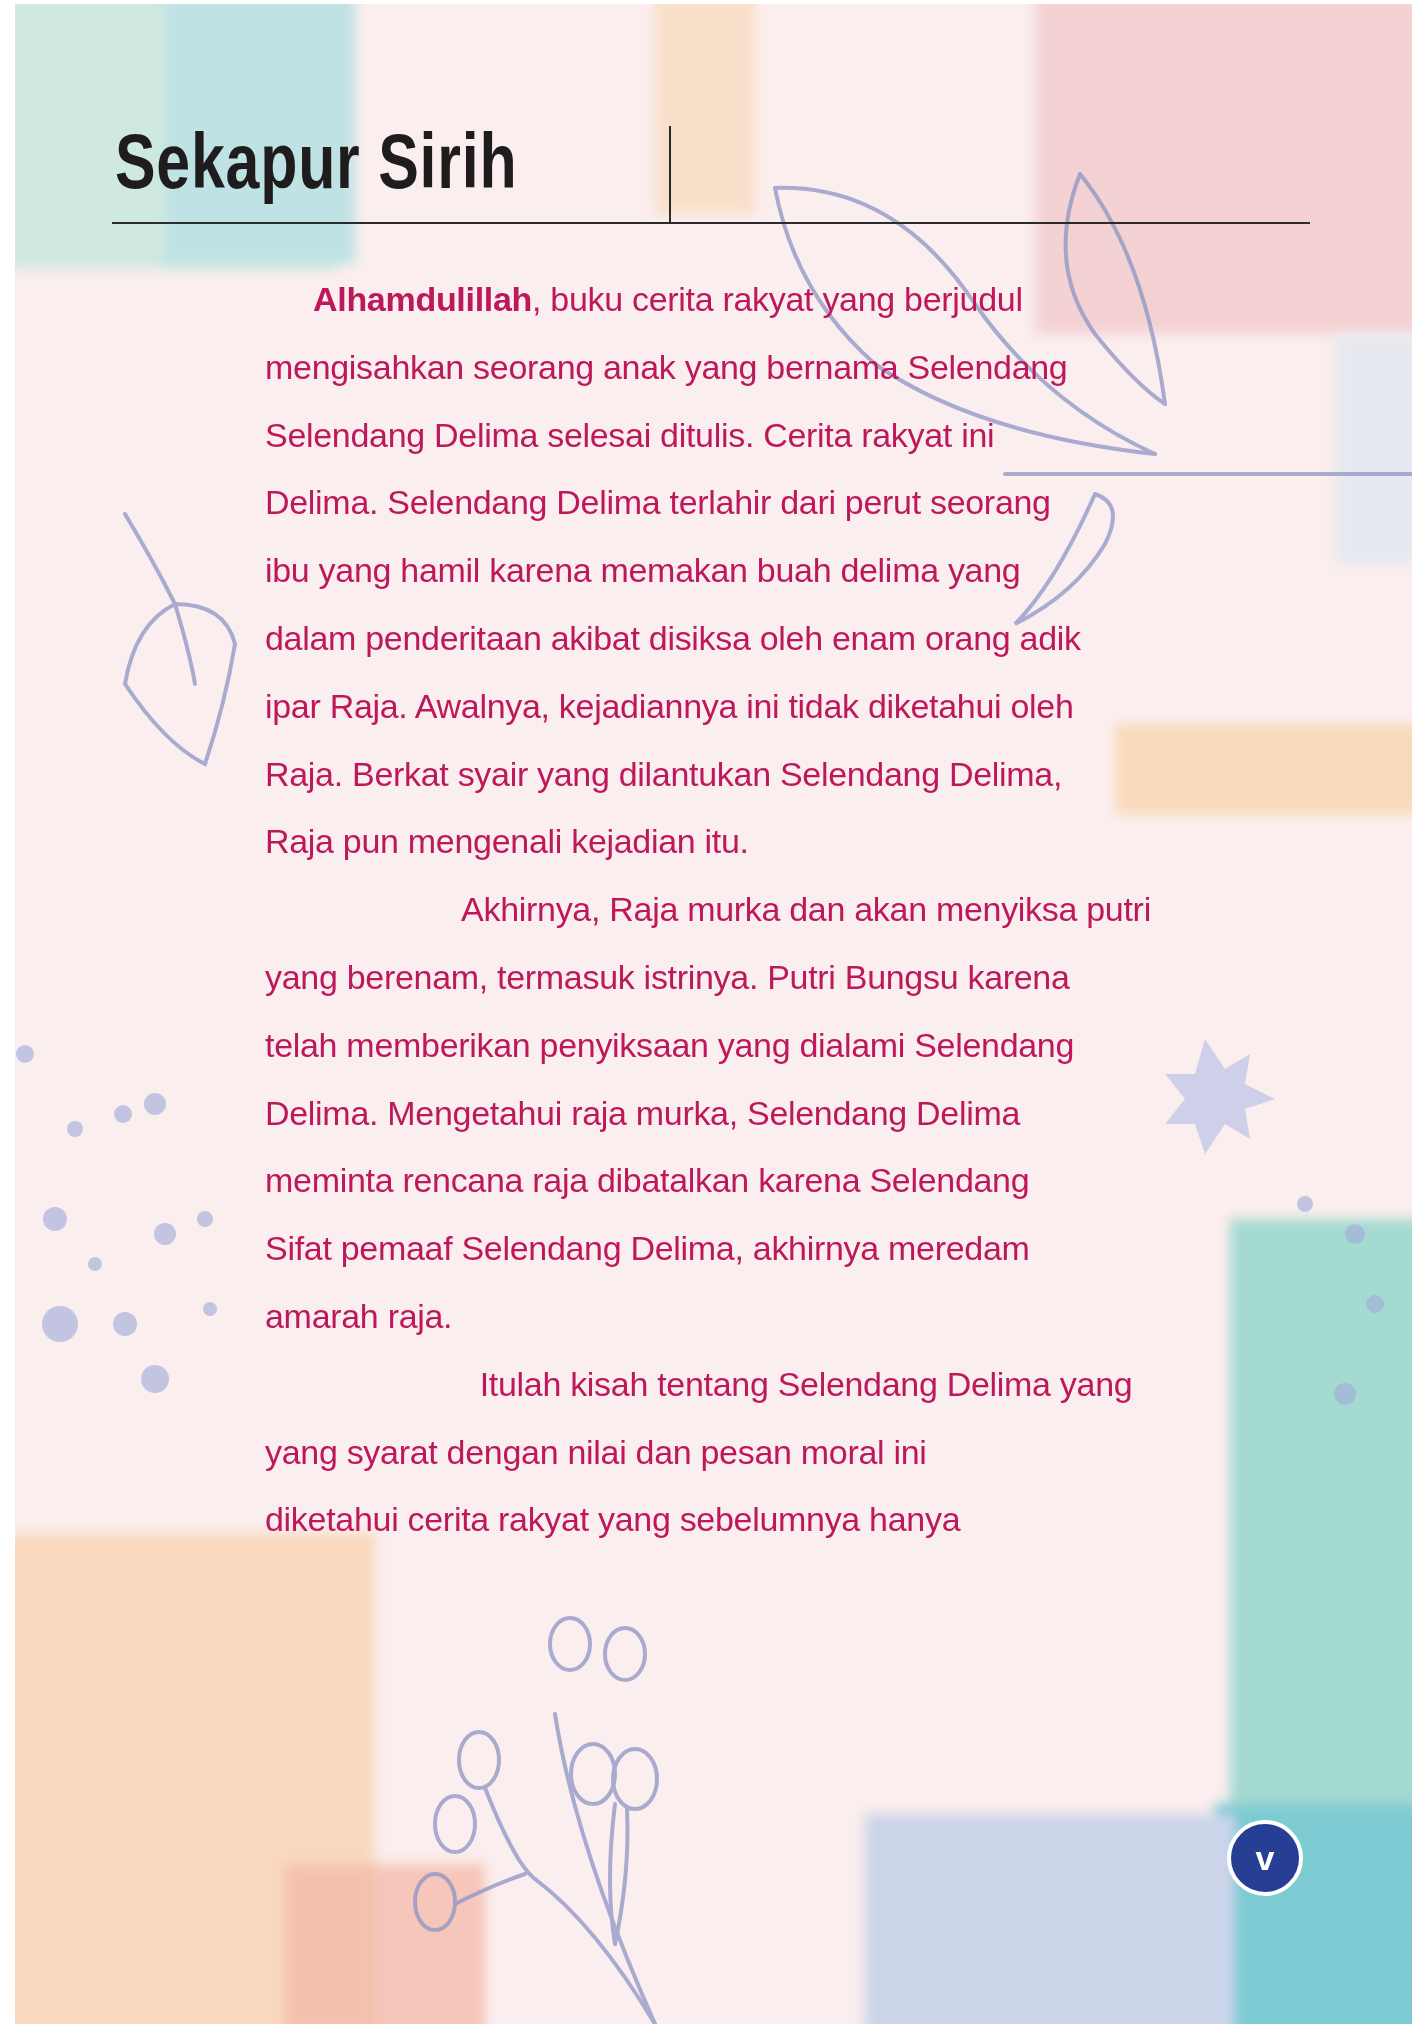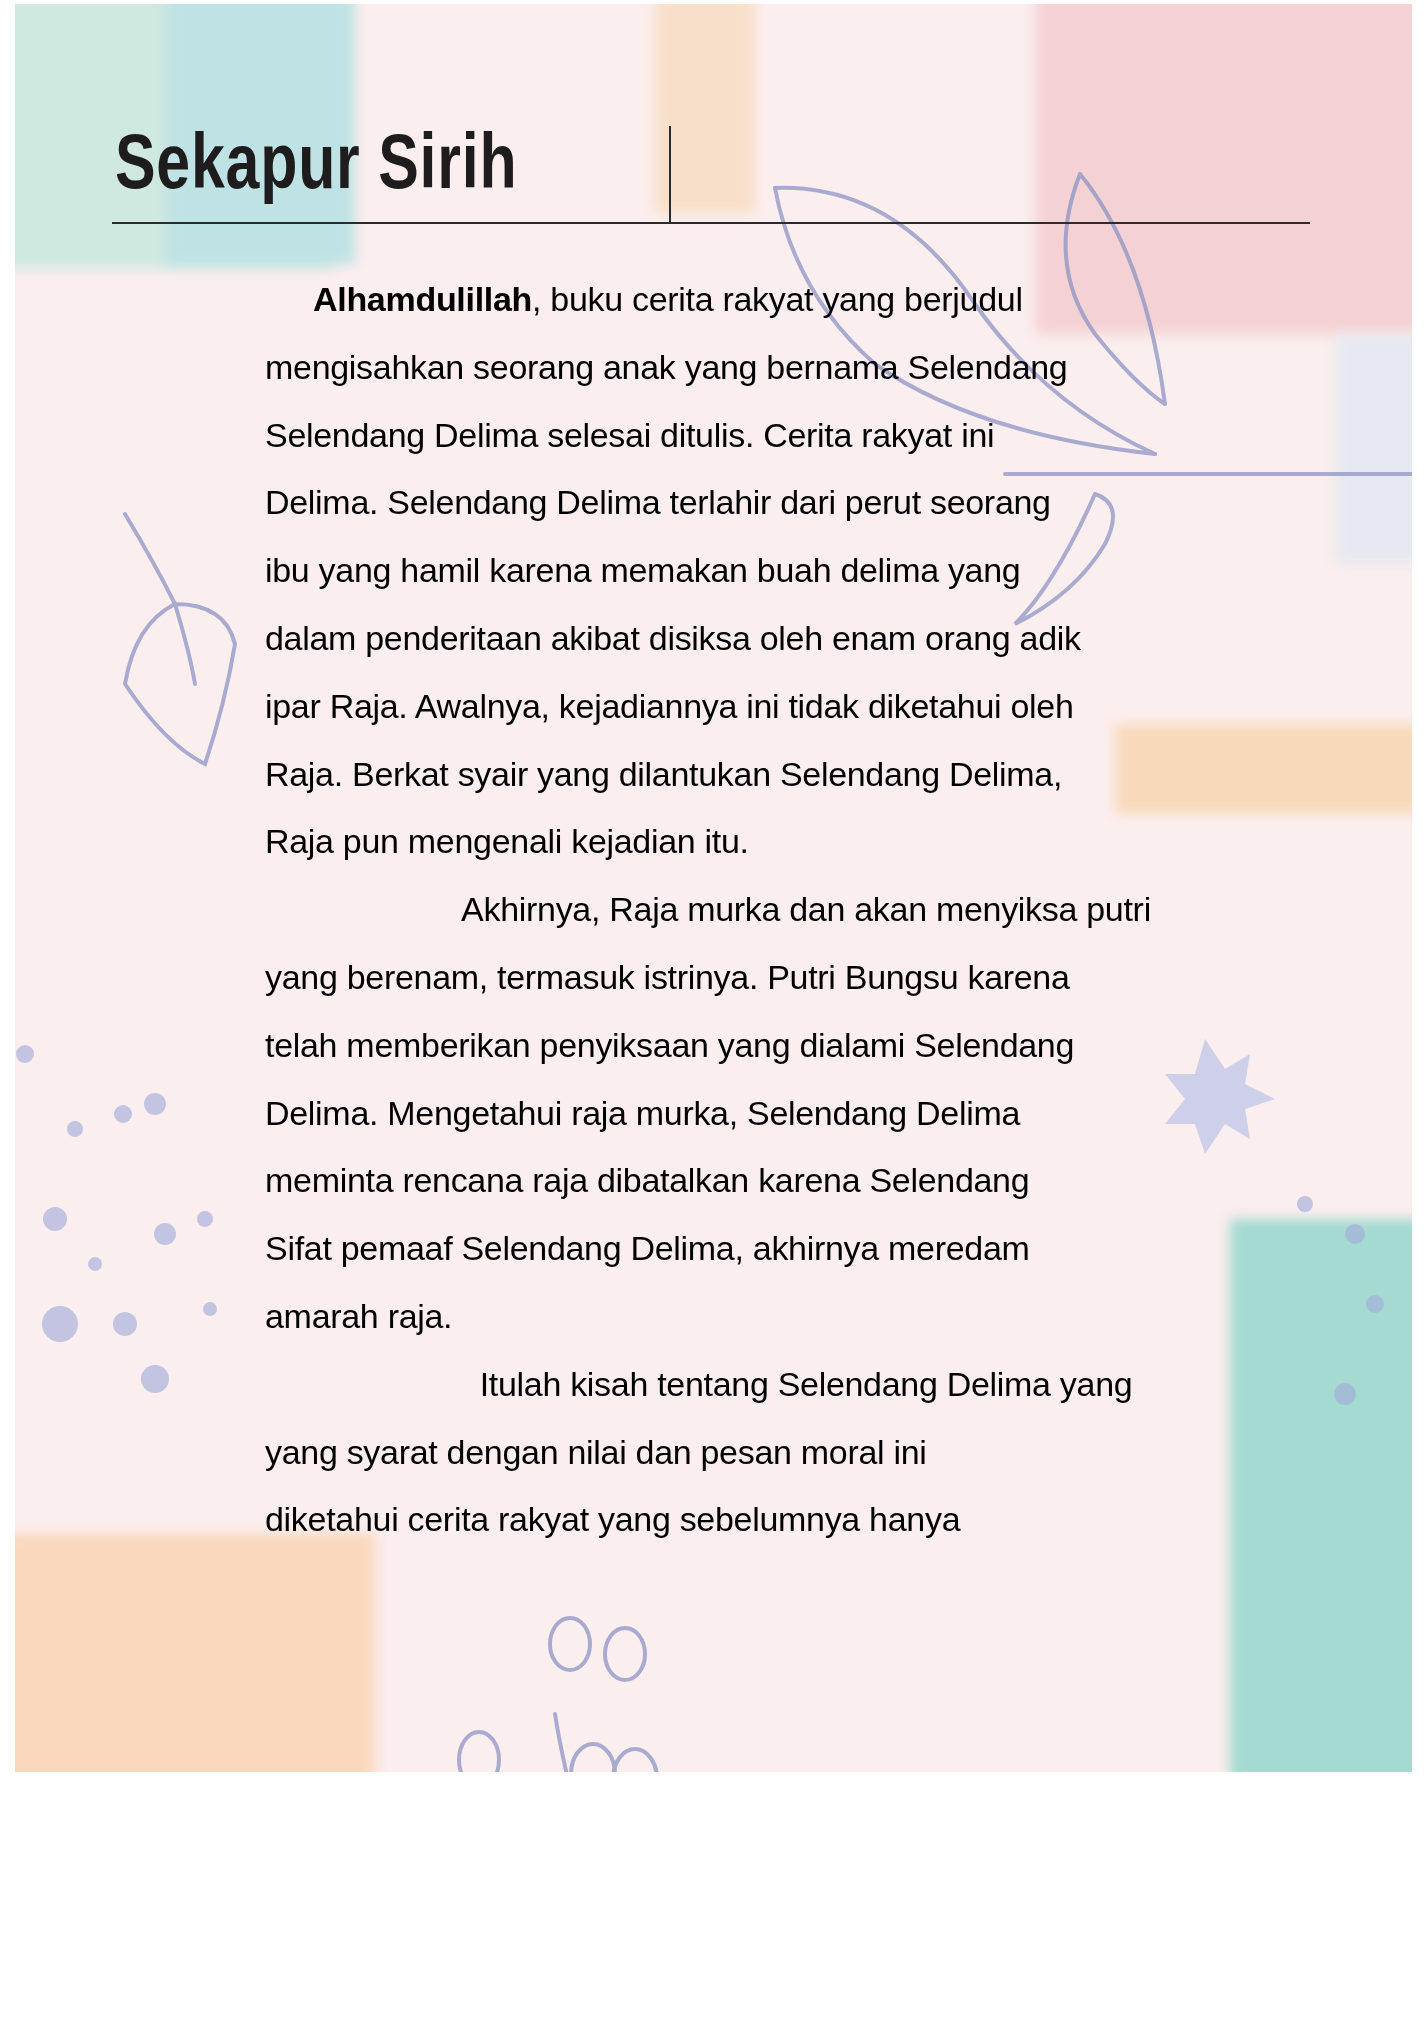--- a/index.html
+++ b/index.html
@@ -1,34 +1,34 @@
 <!DOCTYPE html>
 <html><head>
 <meta charset="utf-8">
 <style>
   html, body { margin: 0; padding: 0; background: #ffffff; }
   body { width: 1428px; height: 2028px; position: relative; overflow: hidden; }
   .page {
-    position: absolute; left: 15px; top: 4px; width: 1397px; height: 1768px;
+    position: absolute; left: 15px; top: 4px; width: 1397px; height: 2020px;
     background: #fbeeee; overflow: hidden;
   }
   .blob { position: absolute; filter: blur(6px); }
   .title {
     position: absolute; left: 100px; top: 118px; margin: 0;
     font-family: "Liberation Sans", sans-serif; font-weight: 700;
     font-size: 78px; line-height: 1; color: #1e1c1d;
     letter-spacing: 1px;
     transform: scaleX(0.78); transform-origin: left top;
   }
   .vrule { position: absolute; left: 654px; top: 122px; width: 1.5px; height: 96px; background: #2b2b2b; }
   .hrule { position: absolute; left: 97px; top: 218px; width: 1198px; height: 2px; background: #2b2b2b; }
   .body-text {
     position: absolute; left: 250px; top: 262px; width: 960px;
     font-family: "Liberation Sans", sans-serif; font-size: 34px;
-    color: #000000; line-height: 67.8px; letter-spacing: -0.3px;
+    color: #be185d; line-height: 67.8px; letter-spacing: -0.3px;
   }
   .line { display: block; white-space: nowrap; height: 67.8px; }
   .indent1 { padding-left: 48px; }
   .indent2 { padding-left: 122px; text-align: center; }
   .bold { font-weight: 700; }
   .page-badge {
     position: absolute; left: 1212px; top: 1816px; width: 68px; height: 68px;
     border-radius: 50%; background: #263f94; border: 4px solid #ffffff;
     color: #ffffff; font-family: "Liberation Sans", sans-serif; font-weight: 700;
     font-size: 34px; display: flex; align-items: center; justify-content: center;

